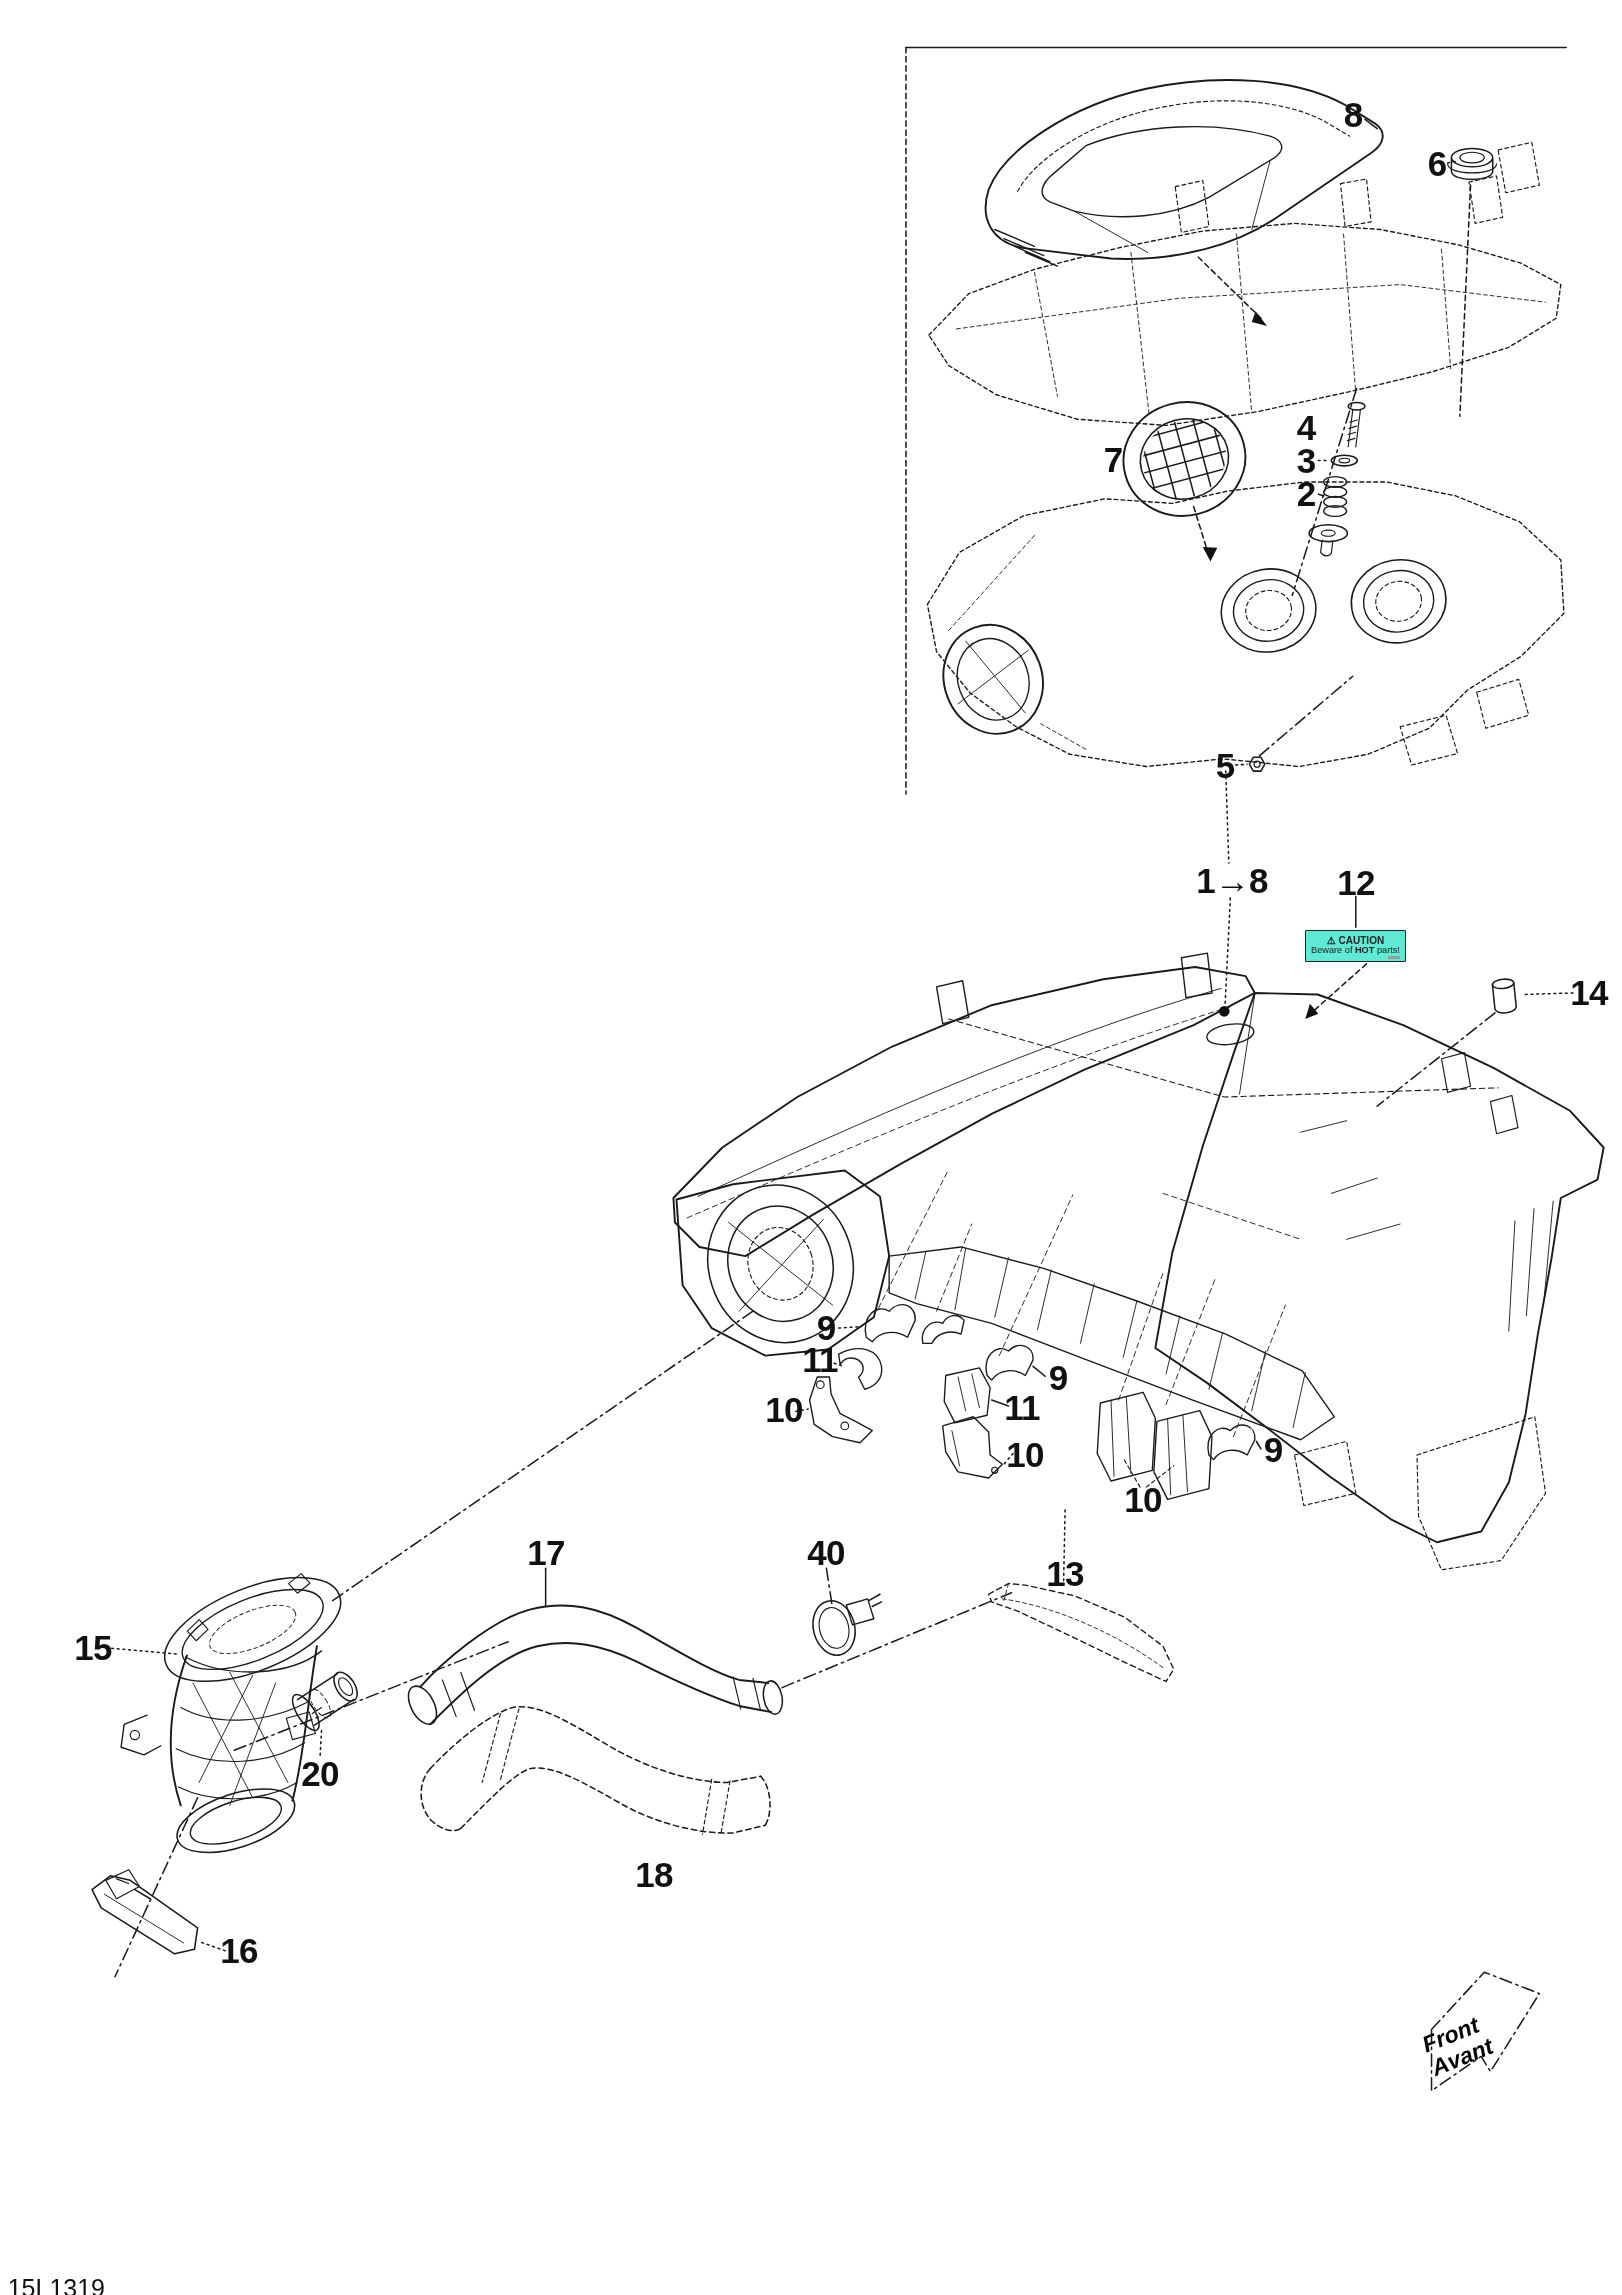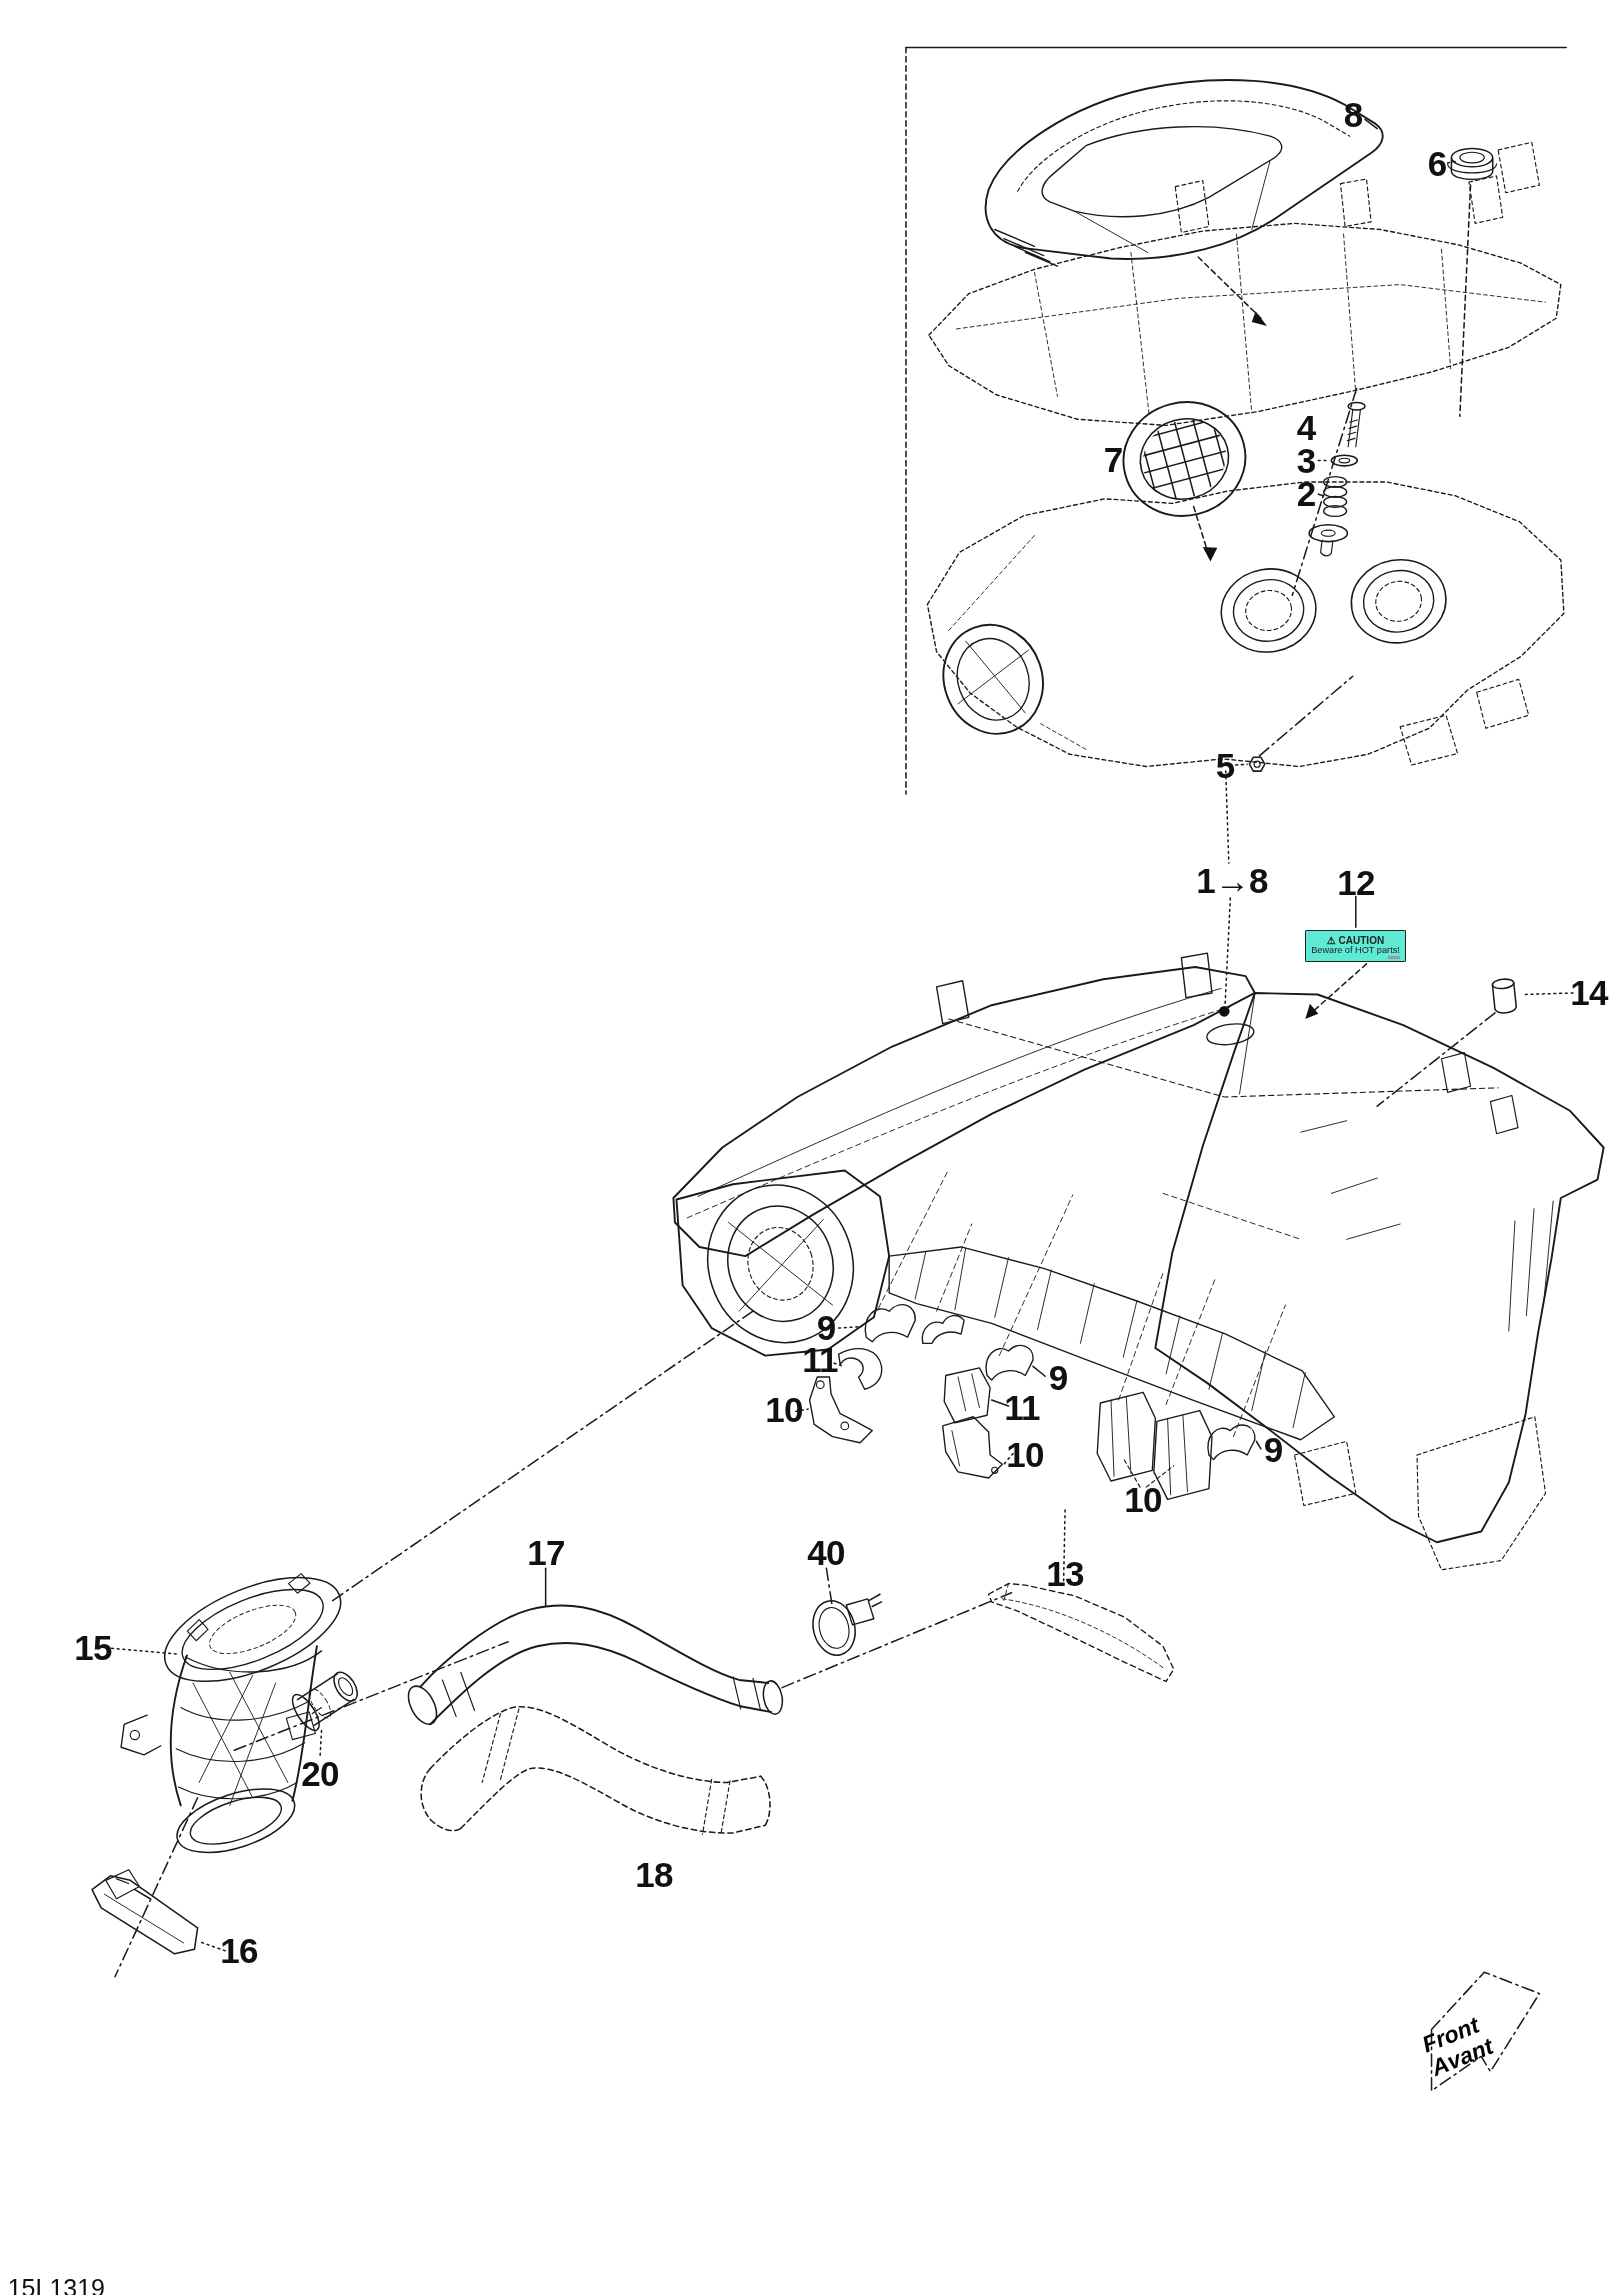--- a/index.html
+++ b/index.html
@@ -24,21 +24,21 @@
     font-size:35px;font-weight:600;letter-spacing:-0.8px;white-space:nowrap;
   }
   .sticker{
     position:absolute;left:1305px;top:930px;width:101px;height:32px;
     border:1.5px solid #222;border-radius:1px;background:#5eead4;
     display:flex;flex-direction:column;align-items:center;justify-content:center;
     line-height:1.05;box-sizing:border-box;
   }
   .sticker-title{font-size:10px;font-weight:700;color:#222;}
   .sticker-body{font-size:9.2px;color:#222;}
-  .sticker-body b{font-weight:400;text-align:right;}
+  .sticker-body b{font-weight:700;text-align:right;}
   .sticker-code{position:absolute;right:4.6px;bottom:2.3px;width:12.2px;height:2.3px;background:#9a9a9a;}
   .front-marker{
     position:absolute;left:1425px;top:2017px;width:84px;
     transform:rotate(-22deg);transform-origin:center;
     font-size:23px;font-weight:800;font-style:italic;line-height:1.08;color:#000;
   }
   .doc-code{position:absolute;left:7.7px;top:2262px;font-size:25px;font-weight:400;margin-top:12px;}
 </style>
 </head>
 <body>

